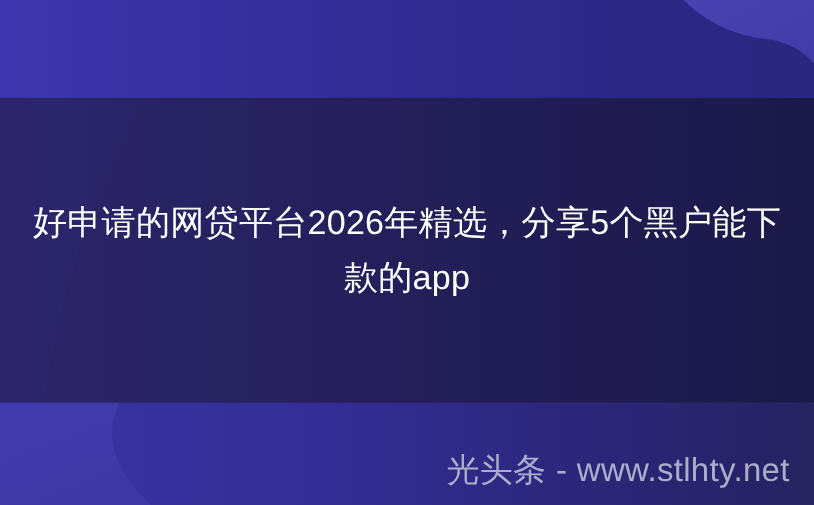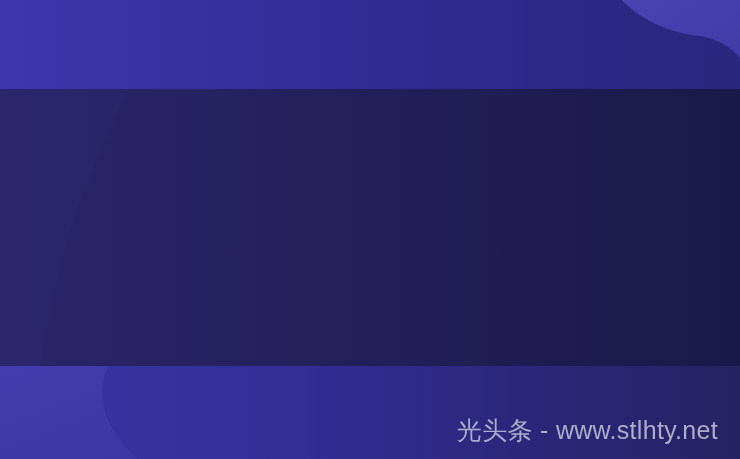--- a/index.html
+++ b/index.html
@@ -53,21 +53,21 @@
   }
 
   
   .watermark {
     position: absolute;
     right: 22px;
     bottom: 16px;
     z-index: 6;
     color: #b9b8d3;
     font-family: "Liberation Sans", "DejaVu Sans", sans-serif;
-    font-size: 25px;
+    font-size: 30px;
     font-weight: 400;
     letter-spacing: 0.3px;
     line-height: 1;
     white-space: nowrap;
     opacity: 0.92;
   }
 </style>
 </head>
 <body>
 
@@ -118,16 +118,19 @@
       <rect x="0" y="89" width="740" height="277" fill="url(#gradMid)"></rect>
       <path d="M 0 89 L 130 89 C 92 160, 58 250, 40 366 L 0 366 Z" fill="#2d2773" opacity="0.30"></path>
     </g>
 
     <g clip-path="url(#clipBottom)">
       <rect x="0" y="366" width="740" height="93" fill="url(#gradBottom)"></rect>
       <path d="M -10 366 L 108 366 C 92 402, 108 436, 150 470 L -10 470 Z" fill="url(#gradBottomAccent)"></path>
     </g>
   </svg>
 
+  <div class="title-block">
+    <h1 class="title-text">好申请的网贷平台2026年精选，分享5个黑户能下款的app</h1>
+  </div>
 
   <div class="watermark">光头条 - www.stlhty.net</div>
 
 </div>
 
 </body></html>

